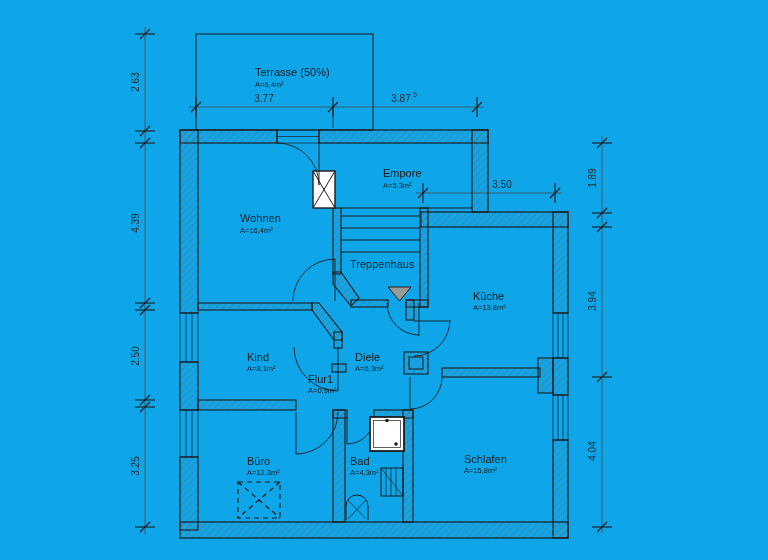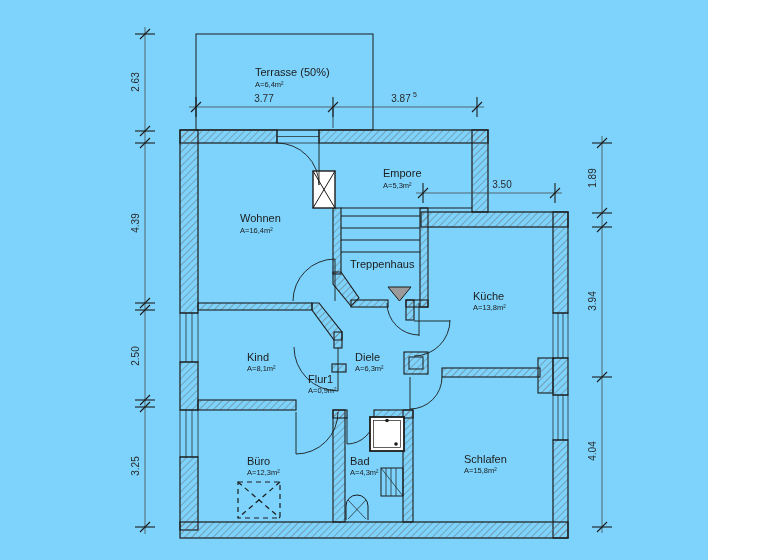--- a/index.html
+++ b/index.html
@@ -1,16 +1,16 @@
 <!DOCTYPE html>
 <html><head>
 <meta charset="utf-8">
 <style>
   html,body{margin:0;padding:0;background:#ffffff;}
-  .stage{width:708px;height:560px;position:relative;background:#7dd3fc;overflow:hidden;}
+  .stage{width:768px;height:560px;position:relative;background:#0ea5e9;overflow:hidden;}
   svg text{font-family:"Liberation Sans","DejaVu Sans",sans-serif;fill:#1c1c1c;}
   .room-name{font-size:11px;}
   .room-area{font-size:7.5px;}
   .dim-label{font-size:10px;fill:#2a2a2a;}
   .dim-sup{font-size:7px;fill:#2a2a2a;}
   .thin{stroke:#1c1c1c;stroke-width:1;fill:none;}
   .hair{stroke:#1c1c1c;stroke-width:0.7;fill:none;}
   .dimline{stroke:#4a4a4a;stroke-width:0.8;fill:none;}
   .tick{stroke:#1c1c1c;stroke-width:1.1;fill:none;}
   .arc{stroke:#1c1c1c;stroke-width:0.9;fill:none;}

